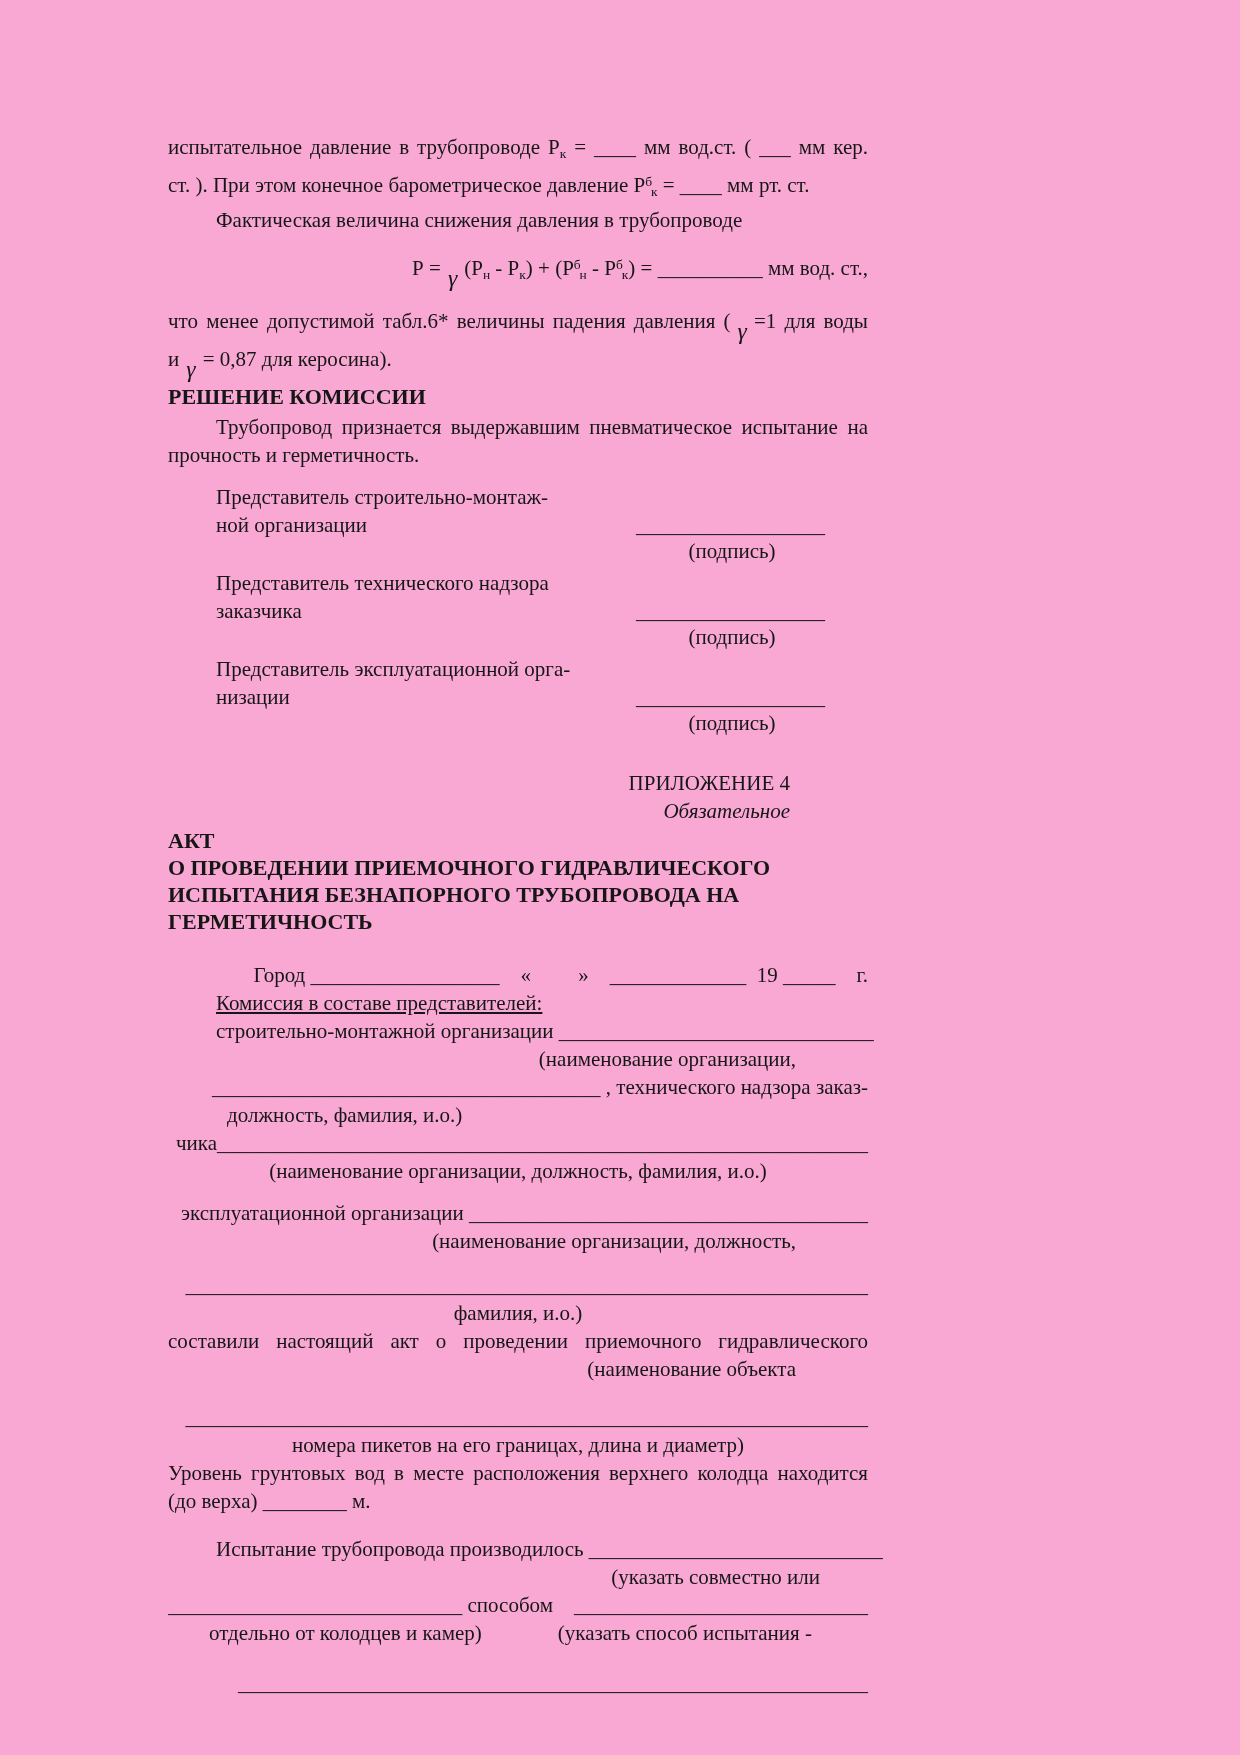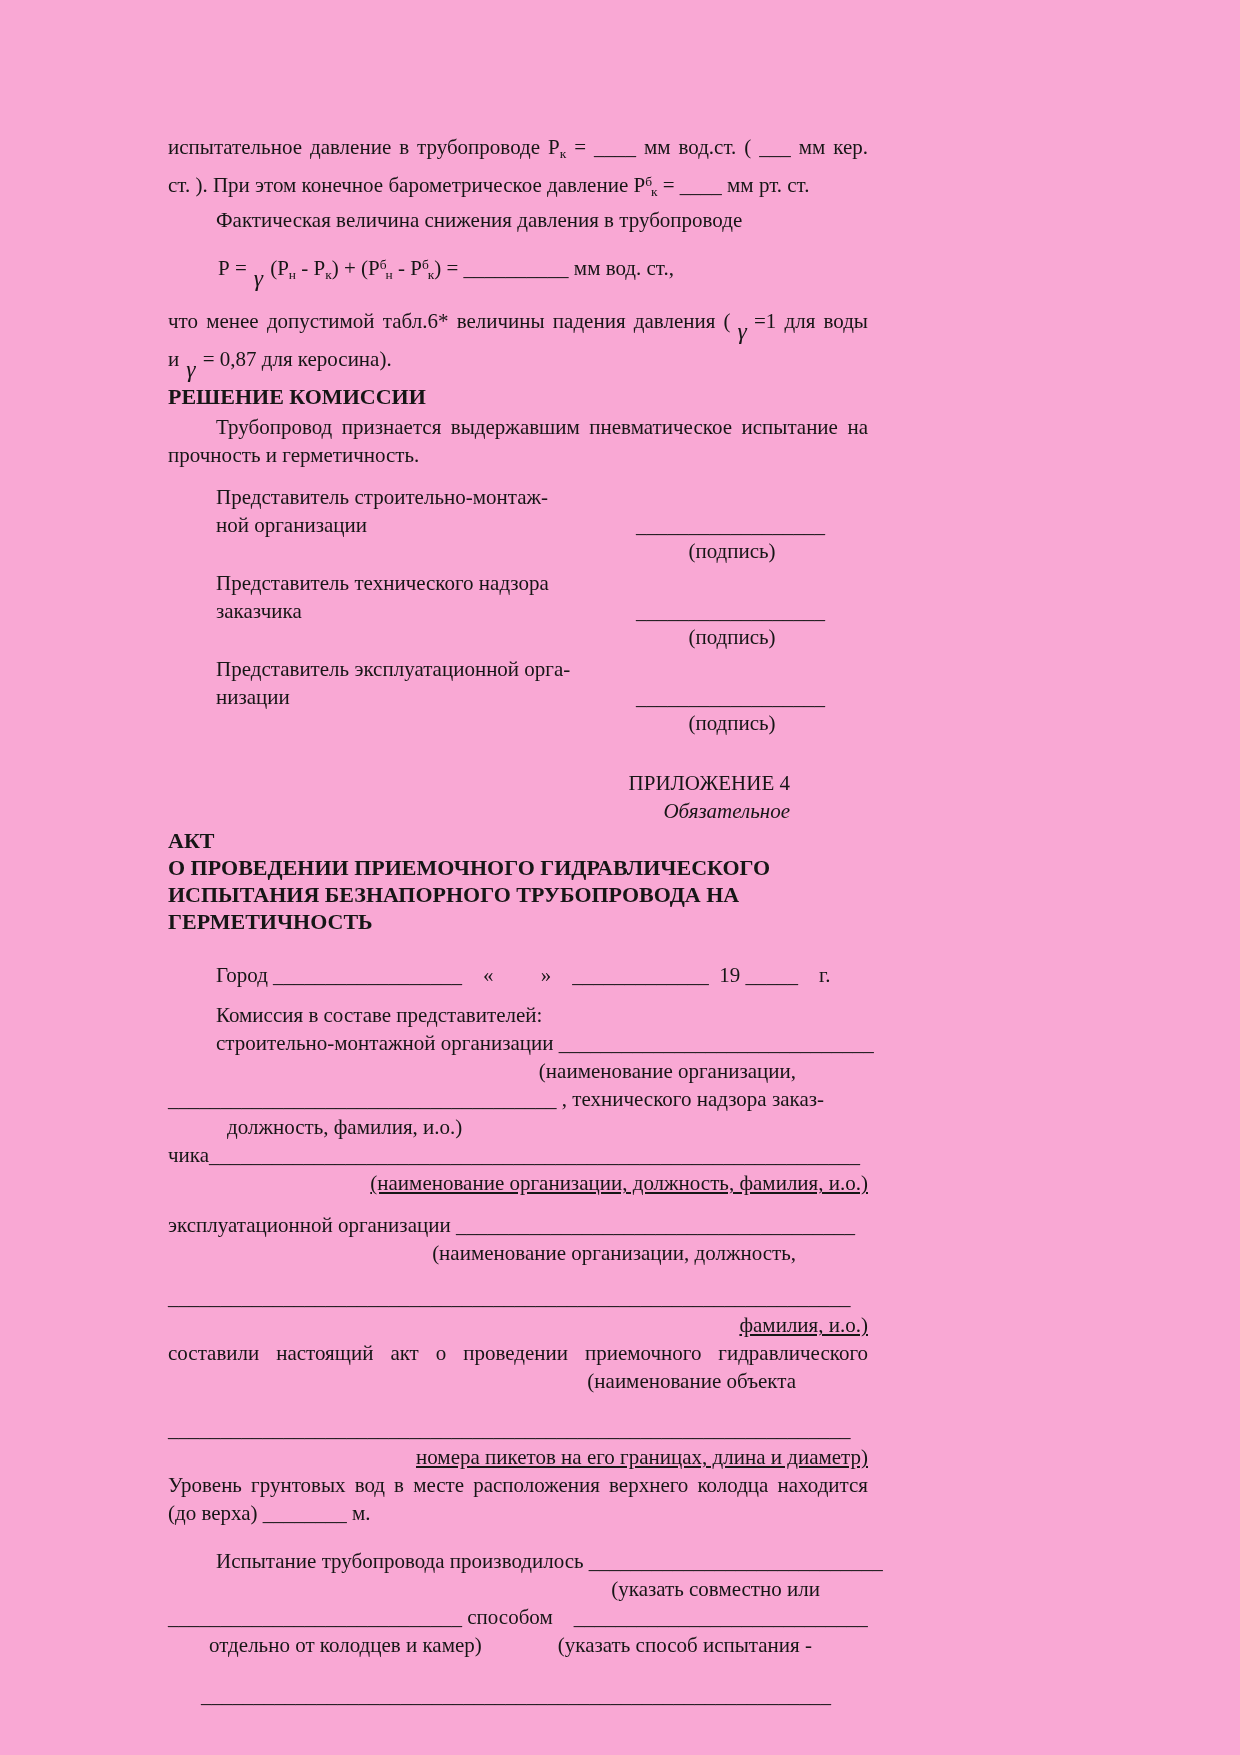--- a/index.html
+++ b/index.html
@@ -2,21 +2,21 @@
 <html><head>
 <meta charset="utf-8">
 <style>
   html,body{margin:0;padding:0;background:#ffffff;}
   .page{position:relative;width:1240px;height:1755px;background:#f9a8d4;overflow:hidden;
         font-family:"Liberation Serif","DejaVu Serif",serif;color:#161616;}
   .doc{position:absolute;left:168px;top:133px;width:700px;font-size:21px;line-height:28px;}
   .ln{min-height:28px;}
   .j{text-align:justify;text-align-last:justify;}
   .ind{text-indent:48px;}
-  .center{text-align:right;text-decoration:underline;}
+  .center{text-align:center;}
   .right{text-align:right;}
   .pr78{padding-right:78px;}
   .pr72{padding-right:72px;}
   .pr48{padding-right:48px;}
   .pl59{padding-left:59px;}
   .italic{font-style:italic;}
   h2.head{font-size:22px;font-weight:700;margin:6px 0 2px 0;line-height:28px;}
   .title{font-size:22px;font-weight:700;text-align:left;line-height:27px;}
   .sub{font-size:0.64em;vertical-align:-0.28em;}
   .sup{font-size:0.64em;vertical-align:0.45em;margin-right:-0.08em;}
@@ -26,27 +26,27 @@
   .gline{margin-bottom:10px;}
   .sigblock{margin-top:14px;}
   .sigrow{display:flex;margin-bottom:6px;}
   .sigleft{width:400px;padding-left:48px;}
   .sigright{width:192px;margin-left:auto;margin-right:40px;margin-top:28px;}
   .sigline{line-height:28px;white-space:nowrap;}
   .sigcap{text-align:center;line-height:24px;}
   .appx{margin-top:34px;}
   .acttitle{margin-top:2px;}
   .cityline{margin-top:26px;}
-  .commission{margin-top:12px;}
+  .commission{margin-top:0;text-decoration:underline;}
   .mt14{margin-top:14px;}
   .mt16{margin-top:16px;}
   .mt20{margin-top:20px;}
   .split{display:flex;justify-content:space-between;padding-left:41px;padding-right:56px;}
   .bottomrule{margin-top:22px;padding-left:33px;}
-  .nowrap{white-space:nowrap;}
+  .nowrap{white-space:nowrap;text-align:right;}
 </style>
 </head>
 <body>
 
 <div class="page">
   <div class="doc">
 
     <div class="ln j"><span>испытательное давление в трубопроводе Р</span><span class="sub">к</span><span> = ____ мм вод.ст. ( ___ мм кер.</span></div>
     <div class="ln"><span>ст. ). При этом конечное барометрическое давление Р</span><span class="sup">б</span><span class="sub">к</span><span> = ____ мм рт. ст.</span></div>
     <div class="ln ind">Фактическая величина снижения давления в трубопроводе</div>

